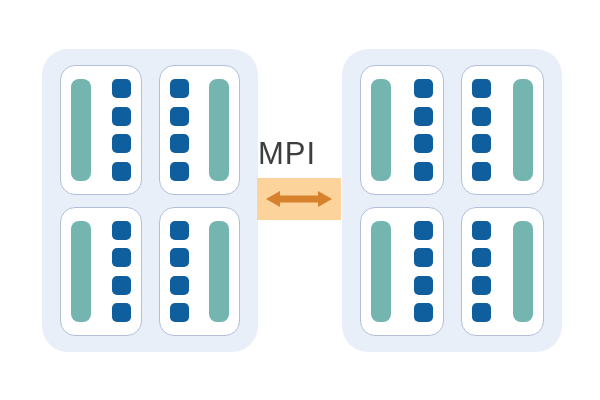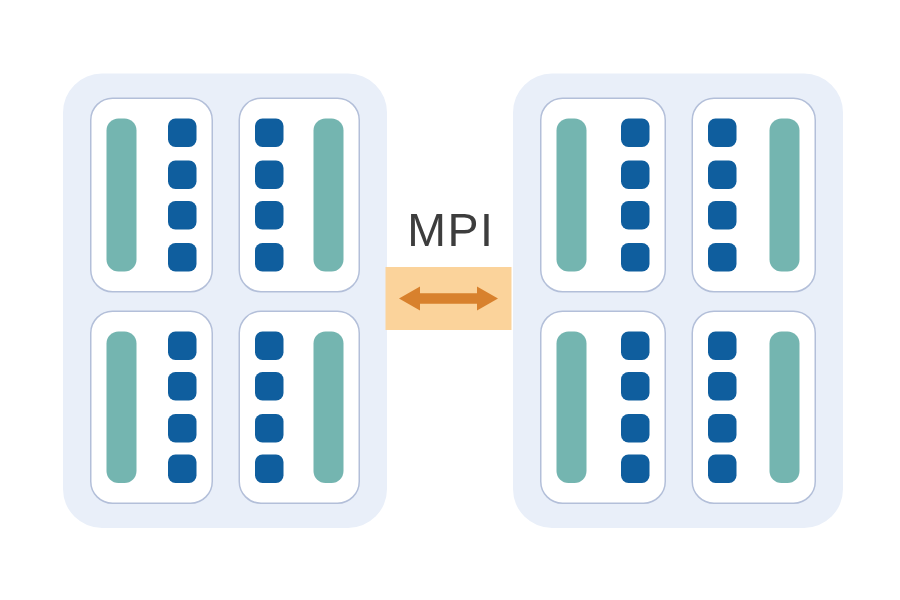--- a/index.html
+++ b/index.html
@@ -61,21 +61,21 @@
     height:19px;
     border-radius:5px;
     background:var(--blue);
   }
   .mpi-label{
     position:absolute;
     left:258px;
     top:136px;
     width:85px;
     height:36px;
-    text-align:center;
+    text-align:left;
     font-size:31px;
     line-height:36px;
     font-weight:400;
     letter-spacing:1px;
     color:var(--text);
   }
   .mpi-link{
     position:absolute;
     left:257px;
     top:178px;

